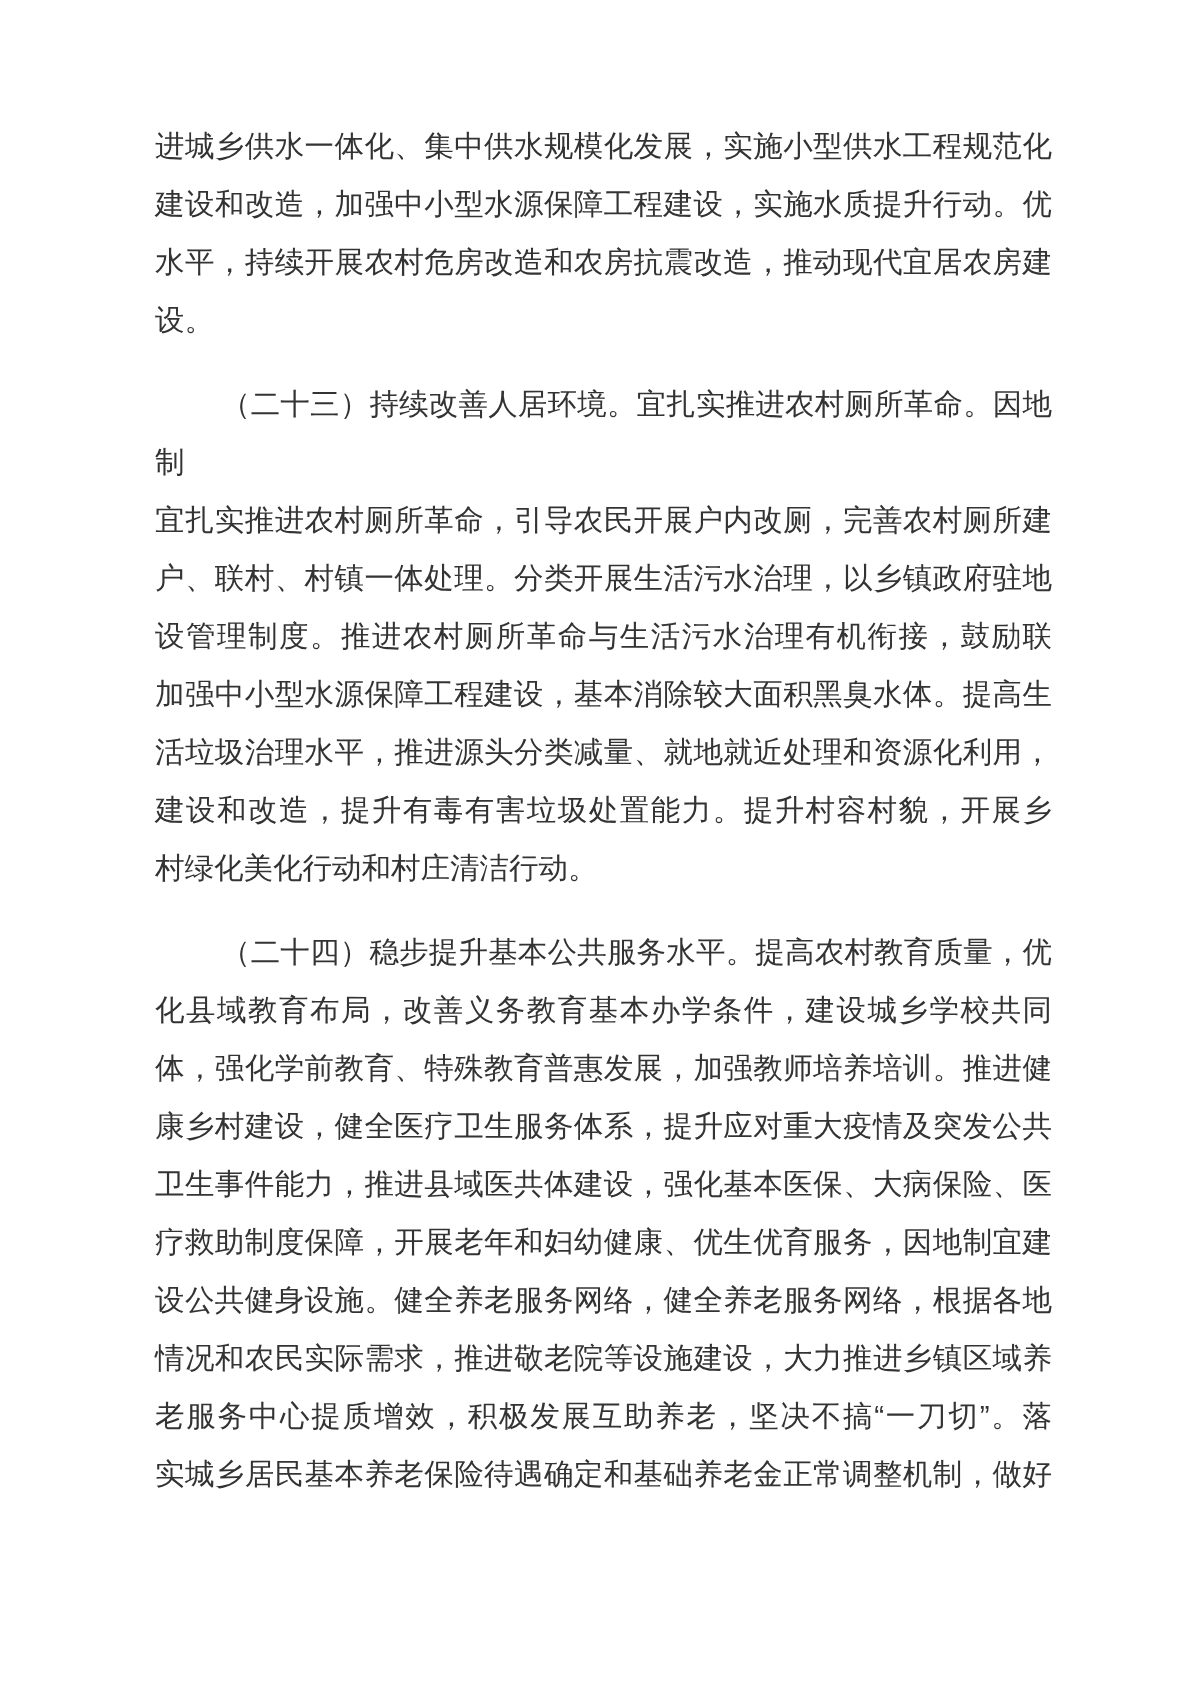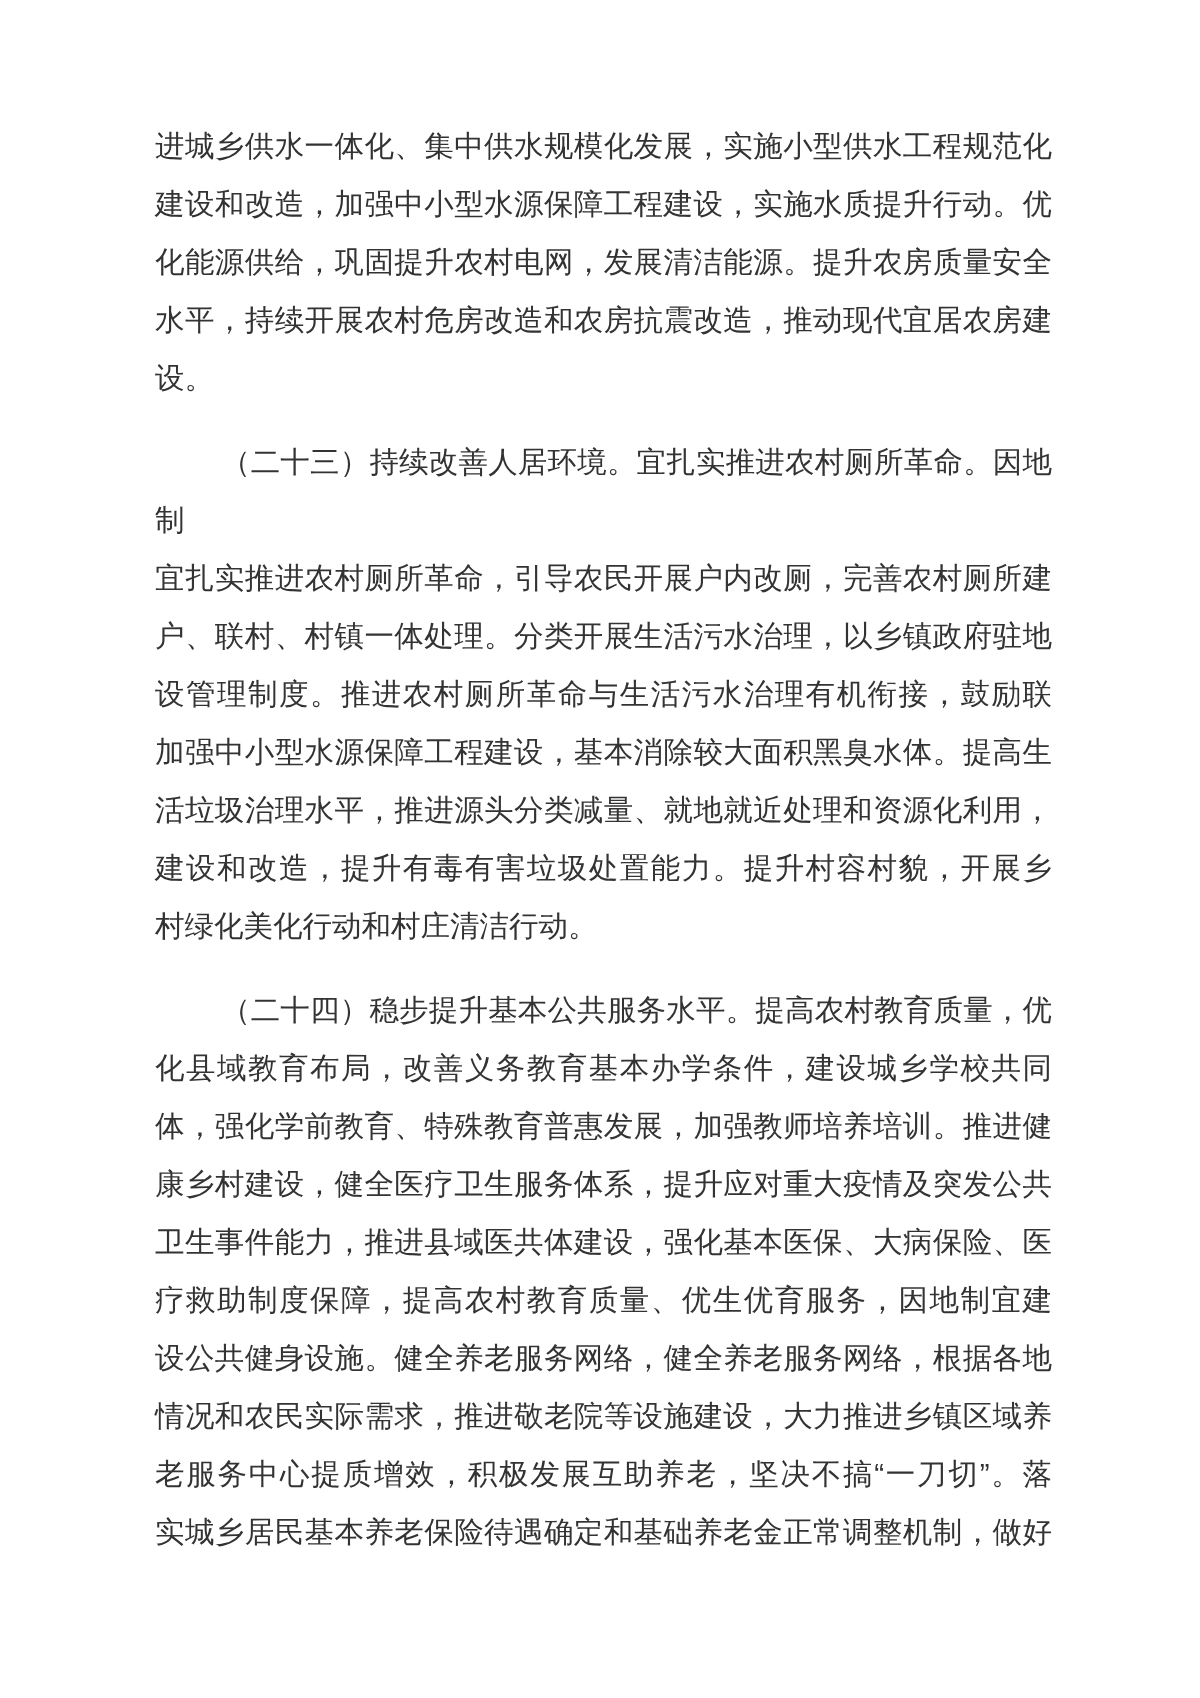--- a/index.html
+++ b/index.html
@@ -48,40 +48,39 @@
   }
 </style>
 </head>
 <body style="background: rgb(255, 255, 255);">
 
 <div class="page">
   <div class="text-block" id="text-block" style="color: rgb(51, 51, 51);">
       <div class="para">
         <div class="line">进城乡供水一体化、集中供水规模化发展，实施小型供水工程规范化</div>
         <div class="line">建设和改造，加强中小型水源保障工程建设，实施水质提升行动。优</div>
-        <div class="line">化能源供给，巩固提升农村电网，发展清洁能源。提升农房质量安全</div>
         <div class="line">水平，持续开展农村危房改造和农房抗震改造，推动现代宜居农房建</div>
         <div class="line last">设。</div>
       </div>
       <div class="para indent">
         <div class="line">（二十三）持续改善人居环境。宜扎实推进农村厕所革命。因地制</div>
         <div class="line">宜扎实推进农村厕所革命，引导农民开展户内改厕，完善农村厕所建</div>
         <div class="line">户、联村、村镇一体处理。分类开展生活污水治理，以乡镇政府驻地</div>
         <div class="line">设管理制度。推进农村厕所革命与生活污水治理有机衔接，鼓励联</div>
         <div class="line">加强中小型水源保障工程建设，基本消除较大面积黑臭水体。提高生</div>
         <div class="line">活垃圾治理水平，推进源头分类减量、就地就近处理和资源化利用，</div>
         <div class="line">建设和改造，提升有毒有害垃圾处置能力。提升村容村貌，开展乡</div>
         <div class="line last">村绿化美化行动和村庄清洁行动。</div>
       </div>
       <div class="para indent">
         <div class="line">（二十四）稳步提升基本公共服务水平。提高农村教育质量，优</div>
         <div class="line">化县域教育布局，改善义务教育基本办学条件，建设城乡学校共同</div>
         <div class="line">体，强化学前教育、特殊教育普惠发展，加强教师培养培训。推进健</div>
         <div class="line">康乡村建设，健全医疗卫生服务体系，提升应对重大疫情及突发公共</div>
         <div class="line">卫生事件能力，推进县域医共体建设，强化基本医保、大病保险、医</div>
-        <div class="line">疗救助制度保障，提高农村教育质量、优生优育服务，因地制宜建</div>
+        <div class="line">疗救助制度保障，开展老年和妇幼健康、优生优育服务，因地制宜建</div>
         <div class="line">设公共健身设施。健全养老服务网络，健全养老服务网络，根据各地</div>
         <div class="line">情况和农民实际需求，推进敬老院等设施建设，大力推进乡镇区域养</div>
         <div class="line">老服务中心提质增效，积极发展互助养老，坚决不搞“一刀切”。落</div>
         <div class="line">实城乡居民基本养老保险待遇确定和基础养老金正常调整机制，做好</div>
       </div>
     </div>
 </div>
 
 </body></html>

